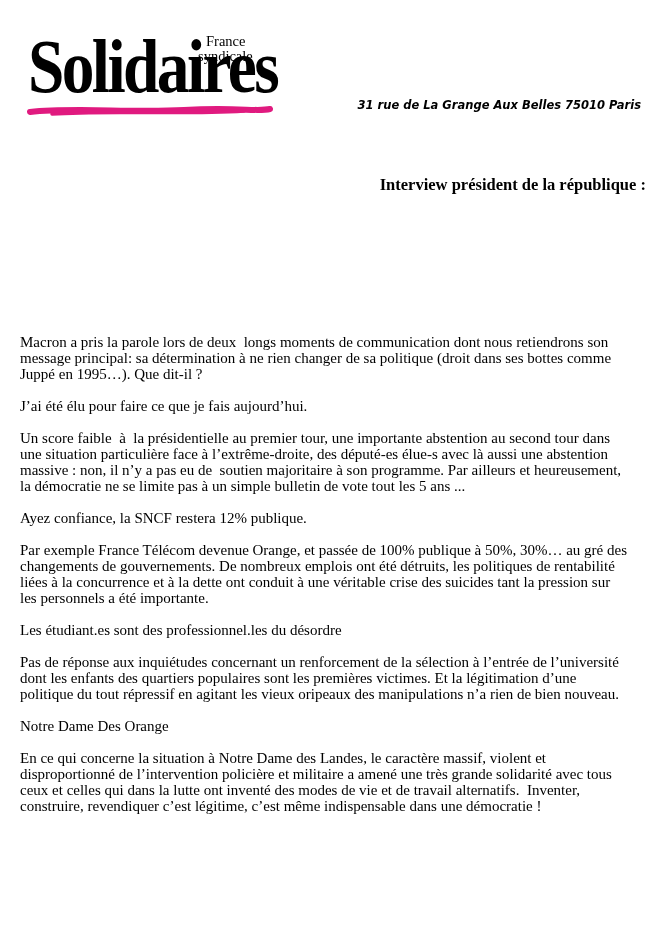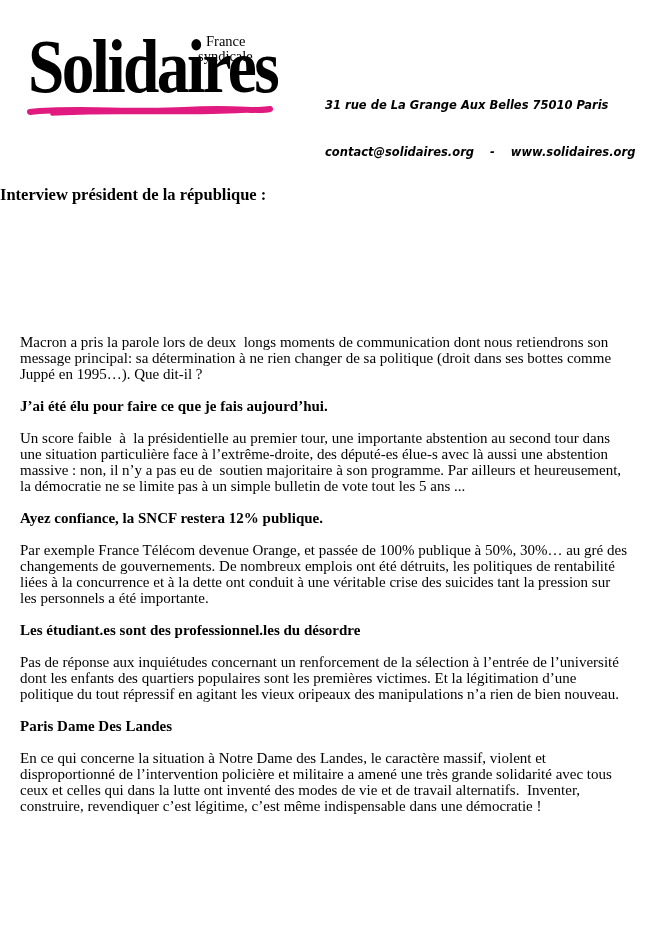--- a/index.html
+++ b/index.html
@@ -47,73 +47,72 @@
   .logo-underline {
     position: absolute;
     left: -2px;
     top: 69px;
   }
   .address {
     position: absolute;
     right: 5px;
     top: 67px;
     width: 316px;
-    text-align: left;
+    text-align: right;
     font-family: "DejaVu Sans", sans-serif;
     font-weight: bold;
     font-style: italic;
     font-size: 11.5px;
     line-height: 15.5px;
     white-space: pre;
   }
   
   .title {
     position: absolute;
     left: 0;
-    top: 182px;
+    top: 172px;
     width: 100%;
     margin: 0;
-    text-align: left;
+    text-align: right;
     font-family: "Liberation Serif", serif;
     font-weight: bold;
     font-size: 16.5px;
     line-height: 26px;
   }
   
   .article-body {
     position: absolute;
     left: 20px;
     top: 334px;
     width: 610px;
     font-size: 15px;
     line-height: 16px;
   }
   .article-body > div { margin: 0 0 16px 0; }
-  .section-heading { font-weight: bold; }
+  .section-heading { font-weight: normal; }
   .line { white-space: pre-wrap; }
 </style>
 </head>
 <body>
 
 <div class="page">
 
   <header>
     <div class="logo">
       <div class="logo-union">France
 syndicale</div>
       <div class="logo-word">Solidaires</div>
       <svg class="logo-underline" width="248" height="16" viewBox="0 0 248 16">
         <path d="M4 9 C 48 4, 105 10, 158 7 S 232 9, 244 6" fill="none" stroke-width="6" stroke-linecap="round" stroke="#e01a7f"></path>
         <path d="M26 11 C 82 7, 150 12, 218 8" fill="none" stroke-width="3.5" stroke-linecap="round" stroke="#e01a7f"></path>
       </svg>
     </div>
 
     <div class="address">
       <div>31 rue de La Grange Aux Belles 75010 Paris</div>
-      <div>contact@solidaires.org    -    www.solidaires.org</div>
     </div>
   </header>
 
   <h1 class="title">
     <span>Interview président de la république :</span><br>
   </h1>
 
   <main class="article-body">
       <div class="paragraph">
         <div class="line">Macron a pris la parole lors de deux  longs moments de communication dont nous retiendrons son message principal: sa détermination à ne rien changer de sa politique (droit dans ses bottes comme Juppé en 1995…). Que dit-il ?</div>
@@ -130,20 +129,20 @@
       <div class="paragraph">
         <div class="line">Par exemple France Télécom devenue Orange, et passée de 100% publique à 50%, 30%… au gré des changements de gouvernements. De nombreux emplois ont été détruits, les politiques de rentabilité liées à la concurrence et à la dette ont conduit à une véritable crise des suicides tant la pression sur les personnels a été importante.</div>
       </div>
       <div class="section-heading">
         <div class="line">Les étudiant.es sont des professionnel.les du désordre</div>
       </div>
       <div class="paragraph">
         <div class="line">Pas de réponse aux inquiétudes concernant un renforcement de la sélection à l’entrée de l’université dont les enfants des quartiers populaires sont les premières victimes. Et la légitimation d’une politique du tout répressif en agitant les vieux oripeaux des manipulations n’a rien de bien nouveau.</div>
       </div>
       <div class="section-heading">
-        <div class="line">Paris Dame Des Landes</div>
+        <div class="line">Notre Dame Des Orange</div>
       </div>
       <div class="paragraph">
         <div class="line">En ce qui concerne la situation à Notre Dame des Landes, le caractère massif, violent et disproportionné de l’intervention policière et militaire a amené une très grande solidarité avec tous ceux et celles qui dans la lutte ont inventé des modes de vie et de travail alternatifs.  Inventer, construire, revendiquer c’est légitime, c’est même indispensable dans une démocratie !</div>
       </div>
     </main>
 
 </div>
 
 </body></html>

